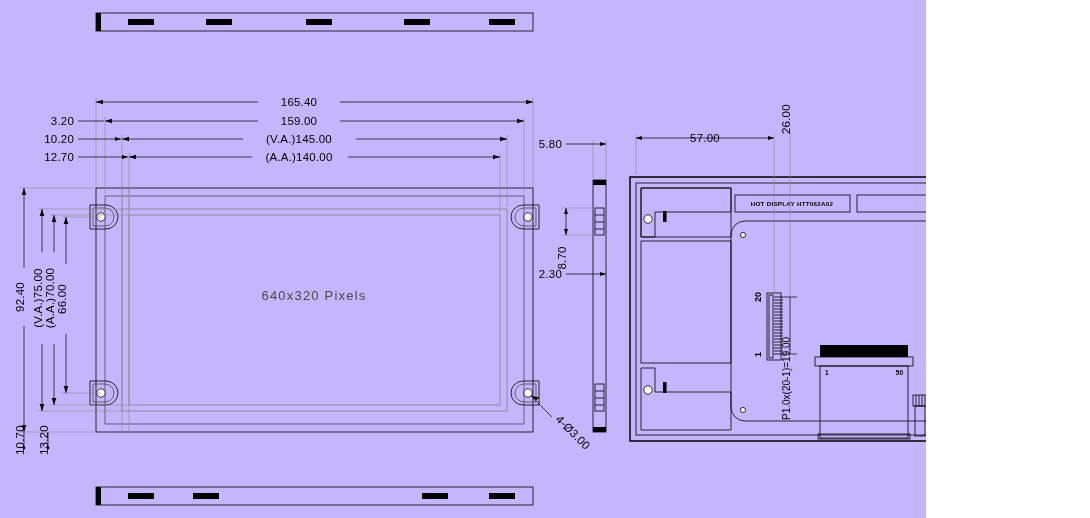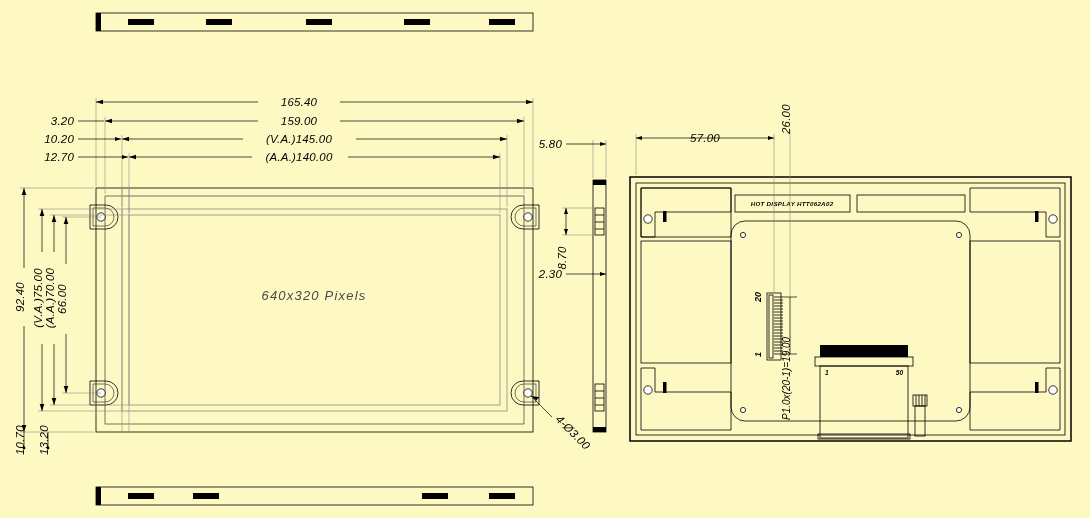--- a/index.html
+++ b/index.html
@@ -7,25 +7,24 @@
     margin: 0;
     padding: 0;
     background: #ffffff;
   }
   body {
     font-family: "Liberation Sans", sans-serif;
     color: #000000;
   }
   #sheet {
     position: relative;
-    width: 1090px;
+    width: 926px;
     height: 518px;
-    background: #fef9c3;
+    background: #c4b5fd;
     overflow: hidden;
-    font-style: italic;
   }
   #sheet svg {
     position: absolute;
     left: 0;
     top: 0;
     display: block;
   }
   .dimtext {
     font-family: "Liberation Sans", sans-serif;
     font-size: 11.5px;

